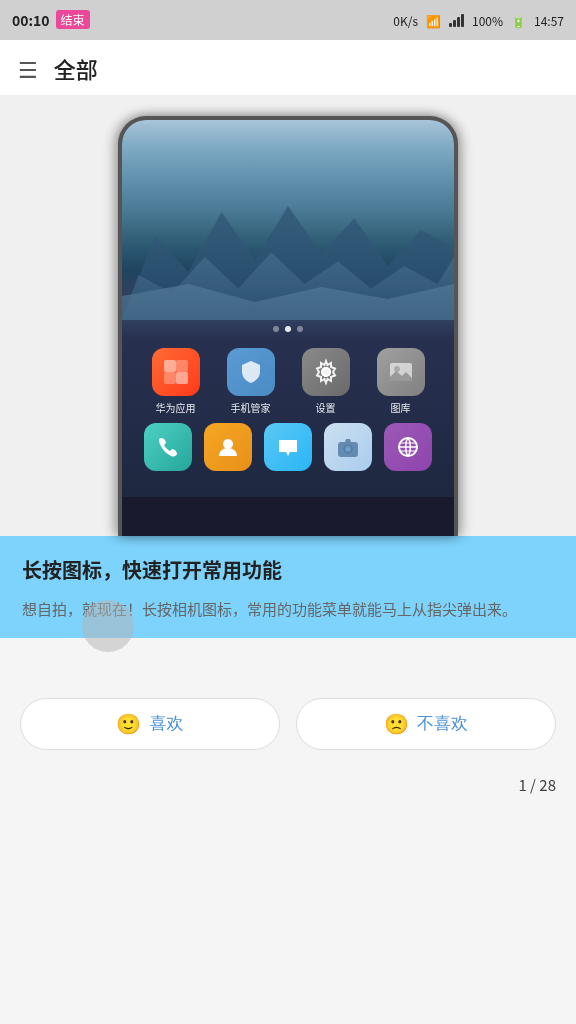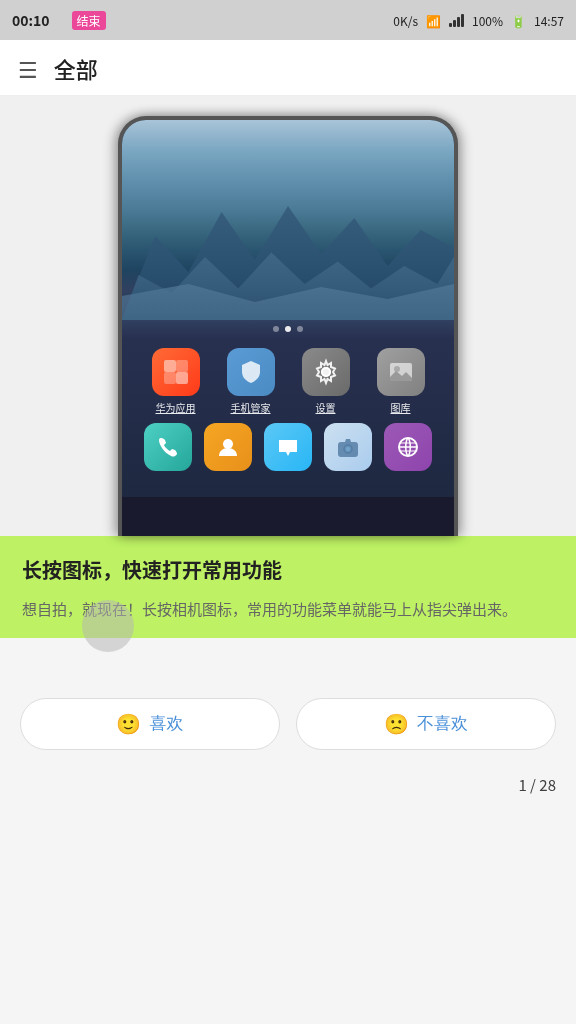--- a/index.html
+++ b/index.html
@@ -21,22 +21,22 @@
       background: #d0d0d0;
       display: flex;
       align-items: center;
       justify-content: space-between;
       padding: 0 12px;
       font-size: 13px;
       color: #222;
     }
     .status-left {
       display: flex;
-      align-items: flex-end;
-      gap: 22px;
+      align-items: flex-start;
+      gap: 6px;
     }
     .status-time {
       font-weight: bold;
       font-size: 14px;
     }
     .status-call {
       background: #ec4899;
       color: #fff;
       border-radius: 3px;
       padding: 1px 5px;
@@ -200,21 +200,20 @@
       align-items: center;
       justify-content: center;
       font-size: 22px;
       color: #fff;
     }
     .app-label {
       font-size: 10px;
       color: rgba(255,255,255,0.9);
       text-align: center;
       white-space: nowrap;
-      text-decoration: underline;
     }
     .icon-huawei { background: linear-gradient(135deg, #ff6b35, #ff3a1a); }
     .icon-market { background: linear-gradient(135deg, #e83e3e, #c0392b); }
     .icon-security { background: linear-gradient(135deg, #5b9bd5, #4a8bc4); }
     .icon-gallery { background: linear-gradient(135deg, #a0a0a0, #808080); }
     .icon-settings { background: linear-gradient(135deg, #8a8a8a, #6a6a6a); }
     .icon-phone { background: linear-gradient(135deg, #4dd0c4, #26a69a); }
     .icon-contacts { background: linear-gradient(135deg, #f5a623, #e8901a); }
     .icon-messages { background: linear-gradient(135deg, #5bc8f5, #29b6f6); }
     .icon-camera { background: linear-gradient(135deg, #cce0f0, #aaccee); }
@@ -231,21 +230,21 @@
     }
     .edge-button {
       width: 5px;
       height: 28px;
       background: #444;
       border-radius: 2px;
     }
 
     
     .text-section {
-      background: #bef264;
+      background: #7dd3fc;
       padding: 20px 22px 16px;
     }
     .feature-title {
       font-size: 20px;
       font-weight: 600;
       color: #222;
       line-height: 1.4;
       margin-bottom: 12px;
     }
     .feature-desc {

